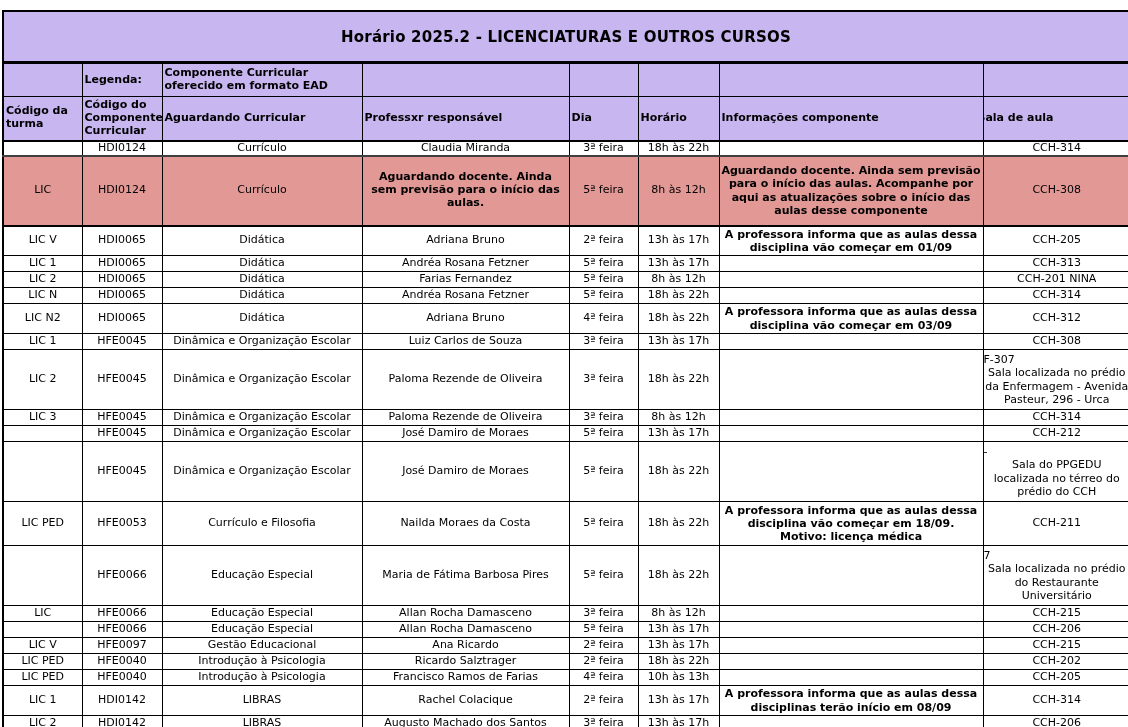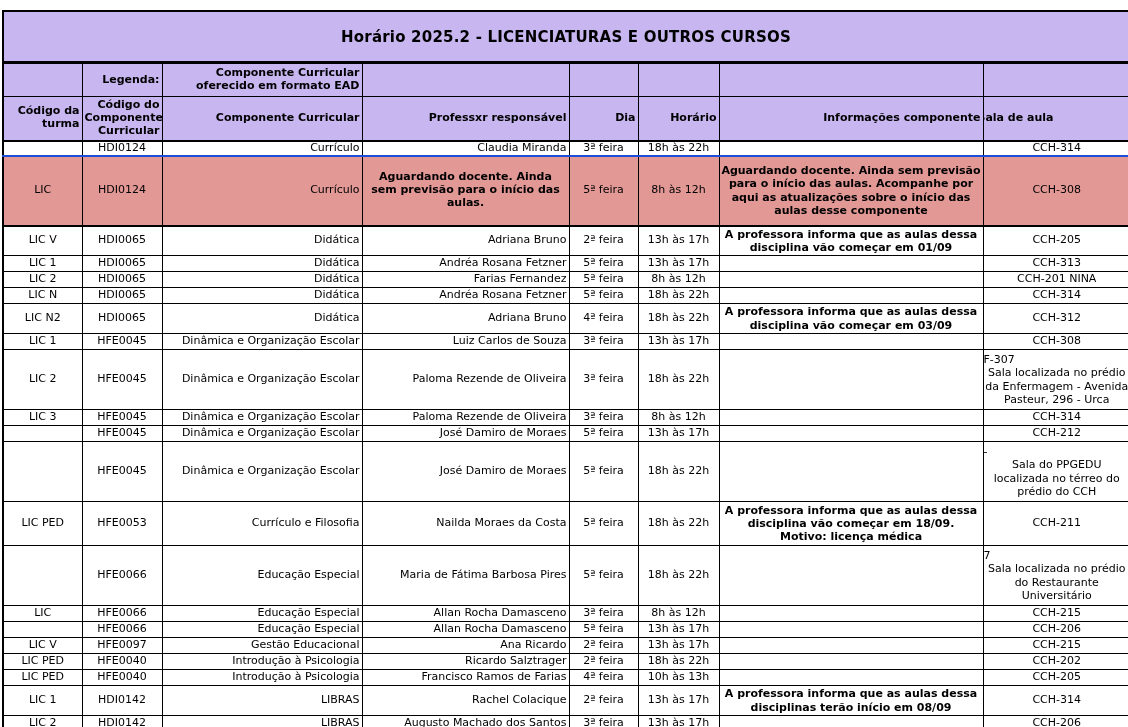--- a/index.html
+++ b/index.html
@@ -11,35 +11,35 @@
     background:var(--purple); border:2px solid #000; height:49px;
     display:flex; align-items:center; justify-content:center;
     font-weight:bold; font-size:15px; letter-spacing:.2px;
   }
   table{border-collapse:collapse; table-layout:fixed; width:1128px;
         border:2px solid #000; border-top:none;}
   td{border:1px solid #000; padding:0 2px; vertical-align:middle;
      overflow:hidden; line-height:1.18;}
 
   tr.legend-row td, tr.header-row td{
-    background:var(--purple); font-weight:bold; text-align:right;
+    background:var(--purple); font-weight:bold; text-align:left;
   }
   tr.legend-row{height:33px;}
   tr.header-row{height:44px;}
   tr.header-row td{border-bottom:2px solid #000;margin-left:25px;}
   td.ead-cell{background:var(--green);}
   tr.header-row td.h-sala{text-align:left; padding:0;}
   tr.header-row td.h-sala .clip-head{display:block; margin-left:-6px; white-space:nowrap;}
 
   td.c-turma, td.c-codigo, td.c-dia, td.c-horario, td.c-sala{text-align:center;}
-  td.c-componente, td.c-professor{text-align:right;}
+  td.c-componente, td.c-professor{text-align:center;}
   td.c-info{text-align:center; font-weight:bold; padding:0 1px;
             white-space:pre-line; line-height:1.2;}
   td.b-center{text-align:center; font-weight:bold;}
-  tr.hl td{background:var(--pink); border-top:2px solid #1d4ed8; border-bottom:2px solid #000;}
+  tr.hl td{background:var(--pink); border-top:2px solid #404040; border-bottom:2px solid #000;}
   td.c-sala{padding:0;}
   .clip-line{display:block; text-align:left; line-height:1.2;}
   .sala-rest{display:block; text-align:center; line-height:1.2; padding:0 1px;}
 </style>
 </head>
 <body>
 
 <div id="screen">
   <div class="sheet">
 
@@ -63,21 +63,21 @@
           <td class="ead-cell">Componente Curricular oferecido em formato EAD</td>
           <td></td>
           <td></td>
           <td></td>
           <td></td>
           <td></td>
         </tr>
         <tr class="header-row">
           <td>Código da turma</td>
           <td>Código do Componente Curricular</td>
-          <td>Componente Curricular</td>
+          <td>Aguardando Curricular</td>
           <td>Professxr responsável</td>
           <td>Dia</td>
           <td>Horário</td>
           <td>Informações componente</td>
           <td class="h-sala">
             <span class="clip-head">Sala de aula</span>
           </td>
         </tr>
       </tbody>
       <tbody id="rows">

